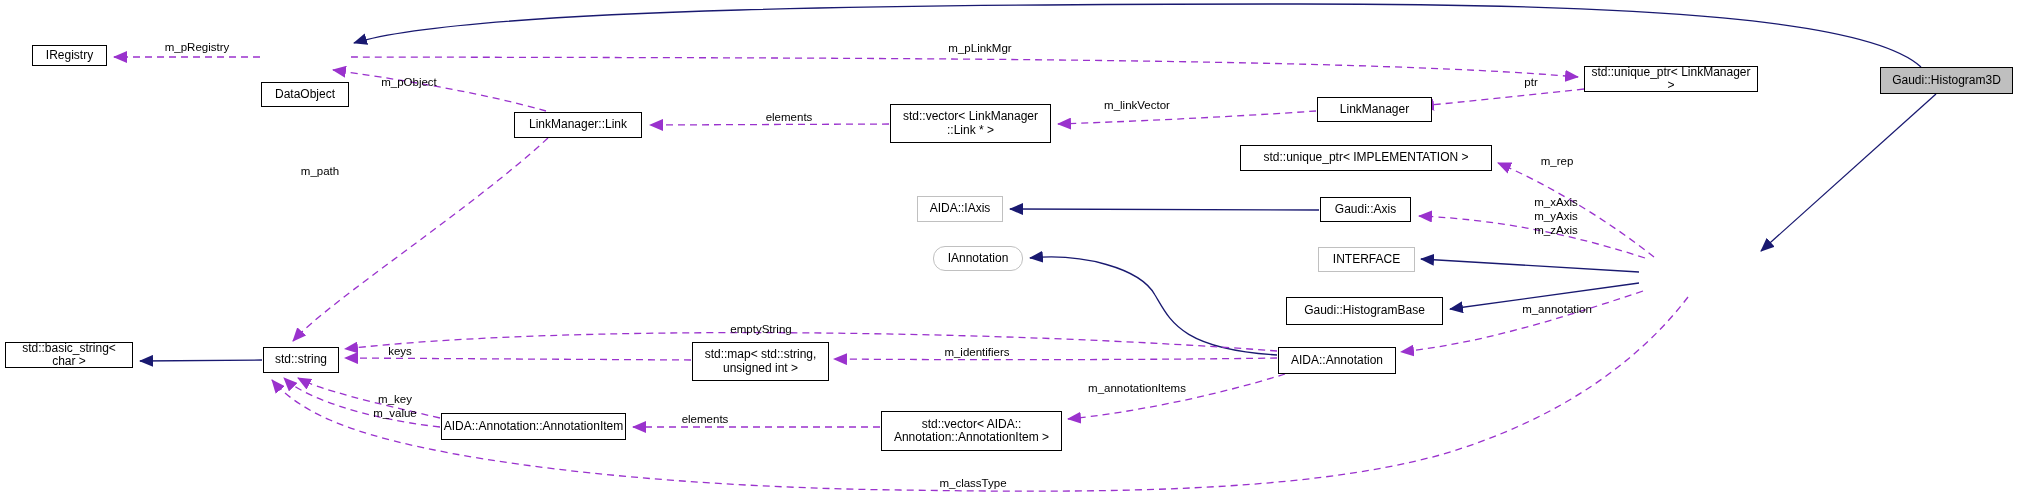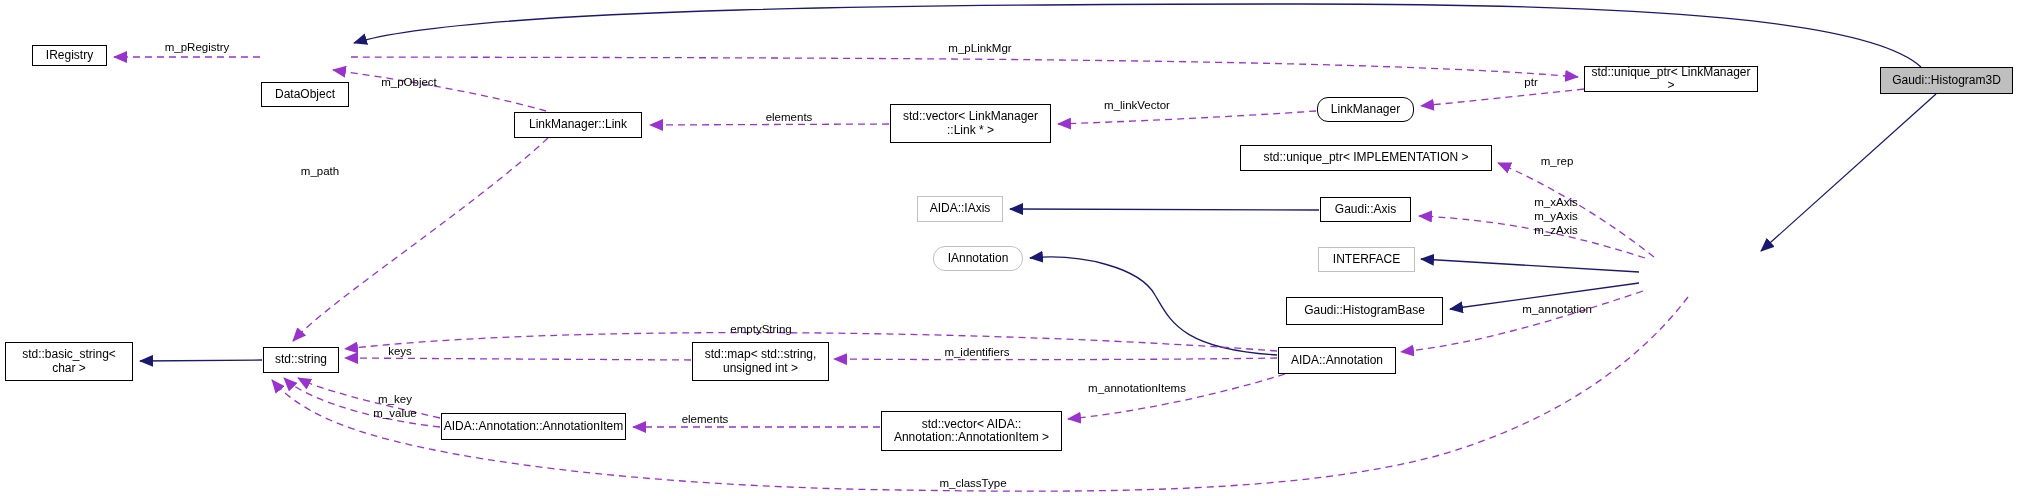--- a/index.html
+++ b/index.html
@@ -82,30 +82,30 @@
       <path d="M 880,427 L 633,427" marker-end="url(#arrP)"></path>
       <path d="M 1688,297 C 1640,360 1560,420 1440,455 C 1300,493 1100,493 900,490 C 650,487 420,460 330,420 C 300,407 282,392 272,380" marker-end="url(#arrP)"></path>
     </g>
   </svg>
 
   <div class="node" style="left:32px;top:45px;width:75px;height:21px;">IRegistry</div>
   <div class="node" style="left:261px;top:44px;width:88px;height:25px;margin-top:38px;">DataObject</div>
   <div class="node" style="left:514px;top:112px;width:128px;height:26px;">LinkManager::Link</div>
   <div class="node" style="left:890px;top:104px;width:161px;height:39px;">std::vector&lt; LinkManager
 ::Link * &gt;</div>
-  <div class="node" style="left:1317px;top:97px;width:97px;height:25px;border-radius:11px;">LinkManager</div>
+  <div class="node" style="left:1317px;top:97px;width:115px;height:25px;">LinkManager</div>
   <div class="node" style="left:1584px;top:66px;width:174px;height:26px;">std::unique_ptr&lt; LinkManager &gt;</div>
   <div class="node selected" style="left:1880px;top:67px;width:133px;height:27px;">Gaudi::Histogram3D</div>
   <div class="node" style="left:1240px;top:145px;width:252px;height:26px;">std::unique_ptr&lt; IMPLEMENTATION &gt;</div>
   <div class="node external" style="left:917px;top:196px;width:86px;height:26px;">AIDA::IAxis</div>
   <div class="node" style="left:1320px;top:197px;width:91px;height:25px;">Gaudi::Axis</div>
   <div class="node external" style="left:933px;top:246px;width:90px;height:25px;border-radius:12px;">IAnnotation</div>
   <div class="node external" style="left:1318px;top:247px;width:97px;height:25px;">INTERFACE</div>
   <div class="node" style="left:1286px;top:297px;width:157px;height:28px;">Gaudi::HistogramBase</div>
-  <div class="node" style="left:5px;top:342px;width:128px;height:39px;">std::basic_string&lt;
+  <div class="node" style="left:5px;top:342px;width:128px;height:26px;">std::basic_string&lt;
 char &gt;</div>
   <div class="node" style="left:263px;top:347px;width:76px;height:26px;">std::string</div>
   <div class="node" style="left:692px;top:342px;width:137px;height:39px;">std::map&lt; std::string,
 unsigned int &gt;</div>
   <div class="node" style="left:1278px;top:347px;width:118px;height:27px;">AIDA::Annotation</div>
   <div class="node" style="left:441px;top:413px;width:185px;height:27px;">AIDA::Annotation::AnnotationItem</div>
   <div class="node" style="left:881px;top:411px;width:181px;height:40px;text-align:center;">std::vector&lt; AIDA::
 Annotation::AnnotationItem &gt;</div>
 
   <div class="elabel" style="left:197px;top:47px;">m_pRegistry</div>

